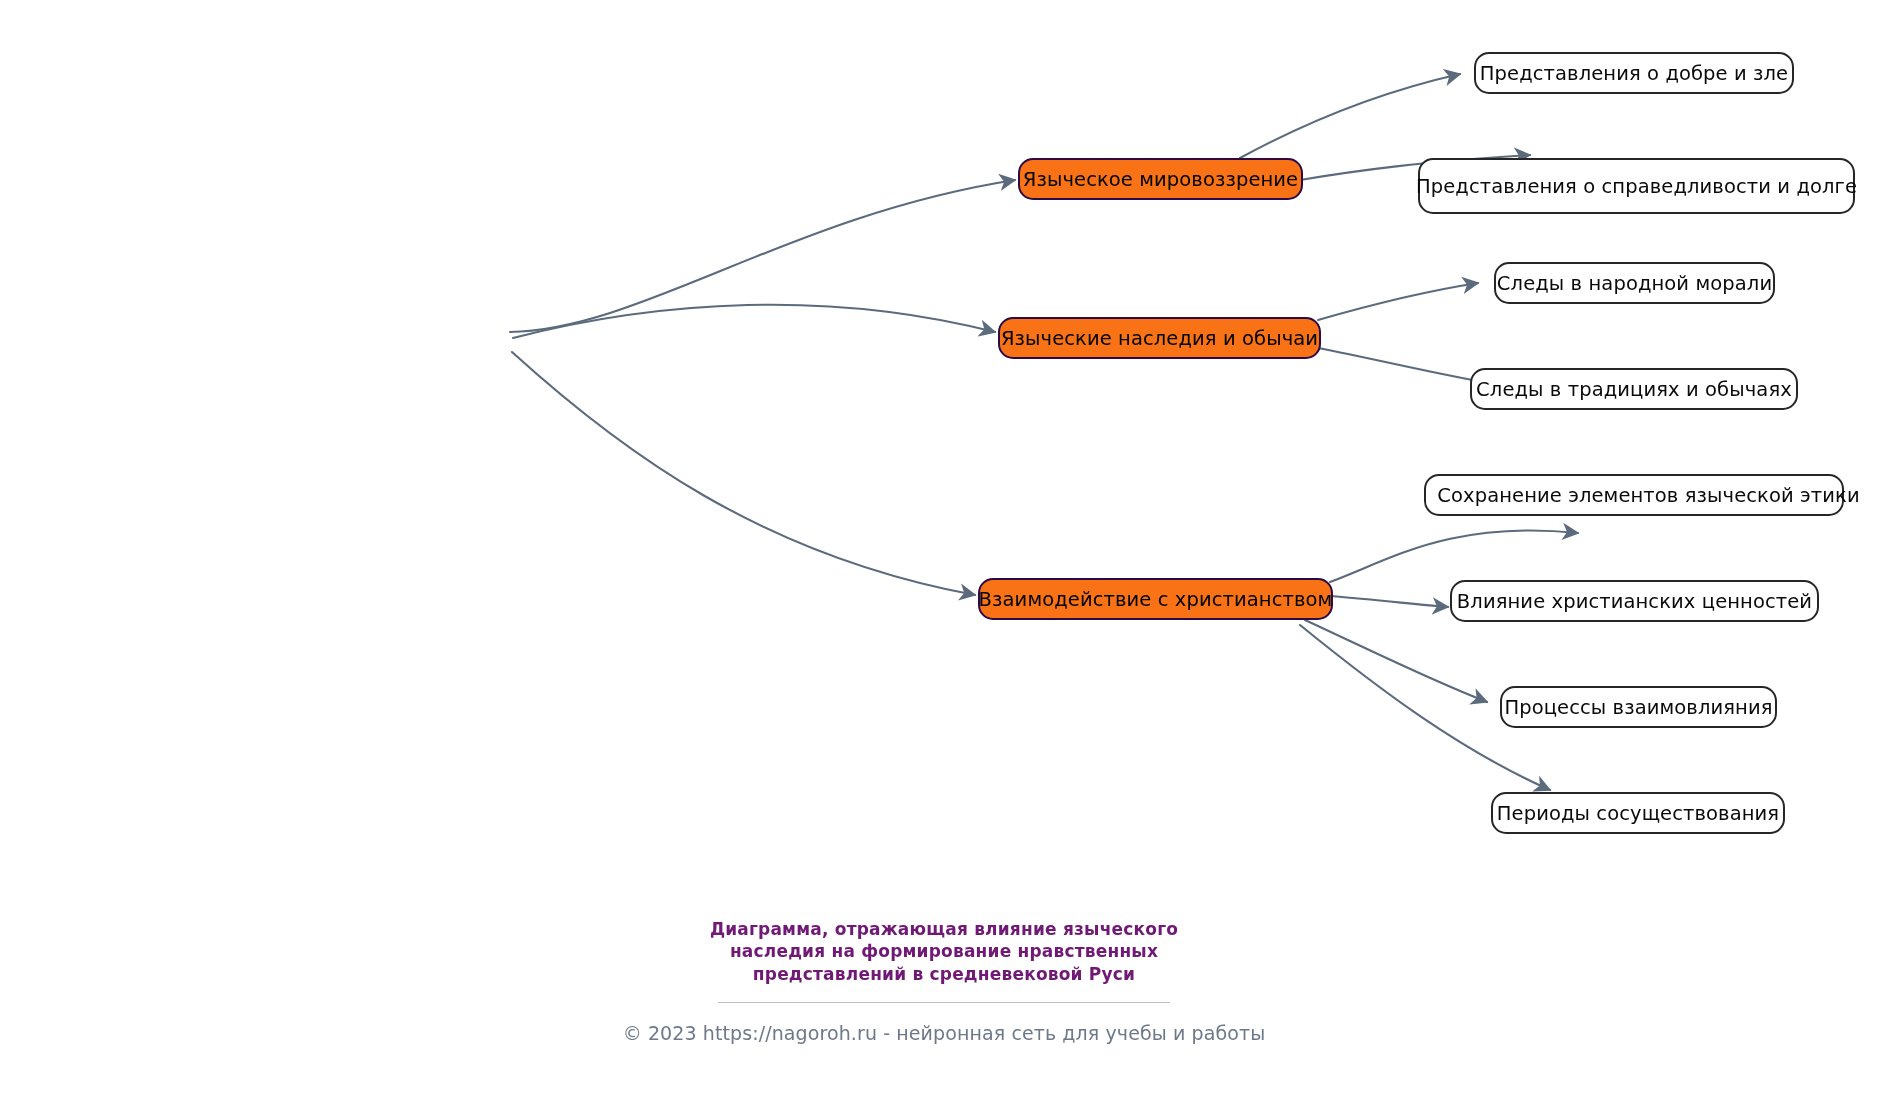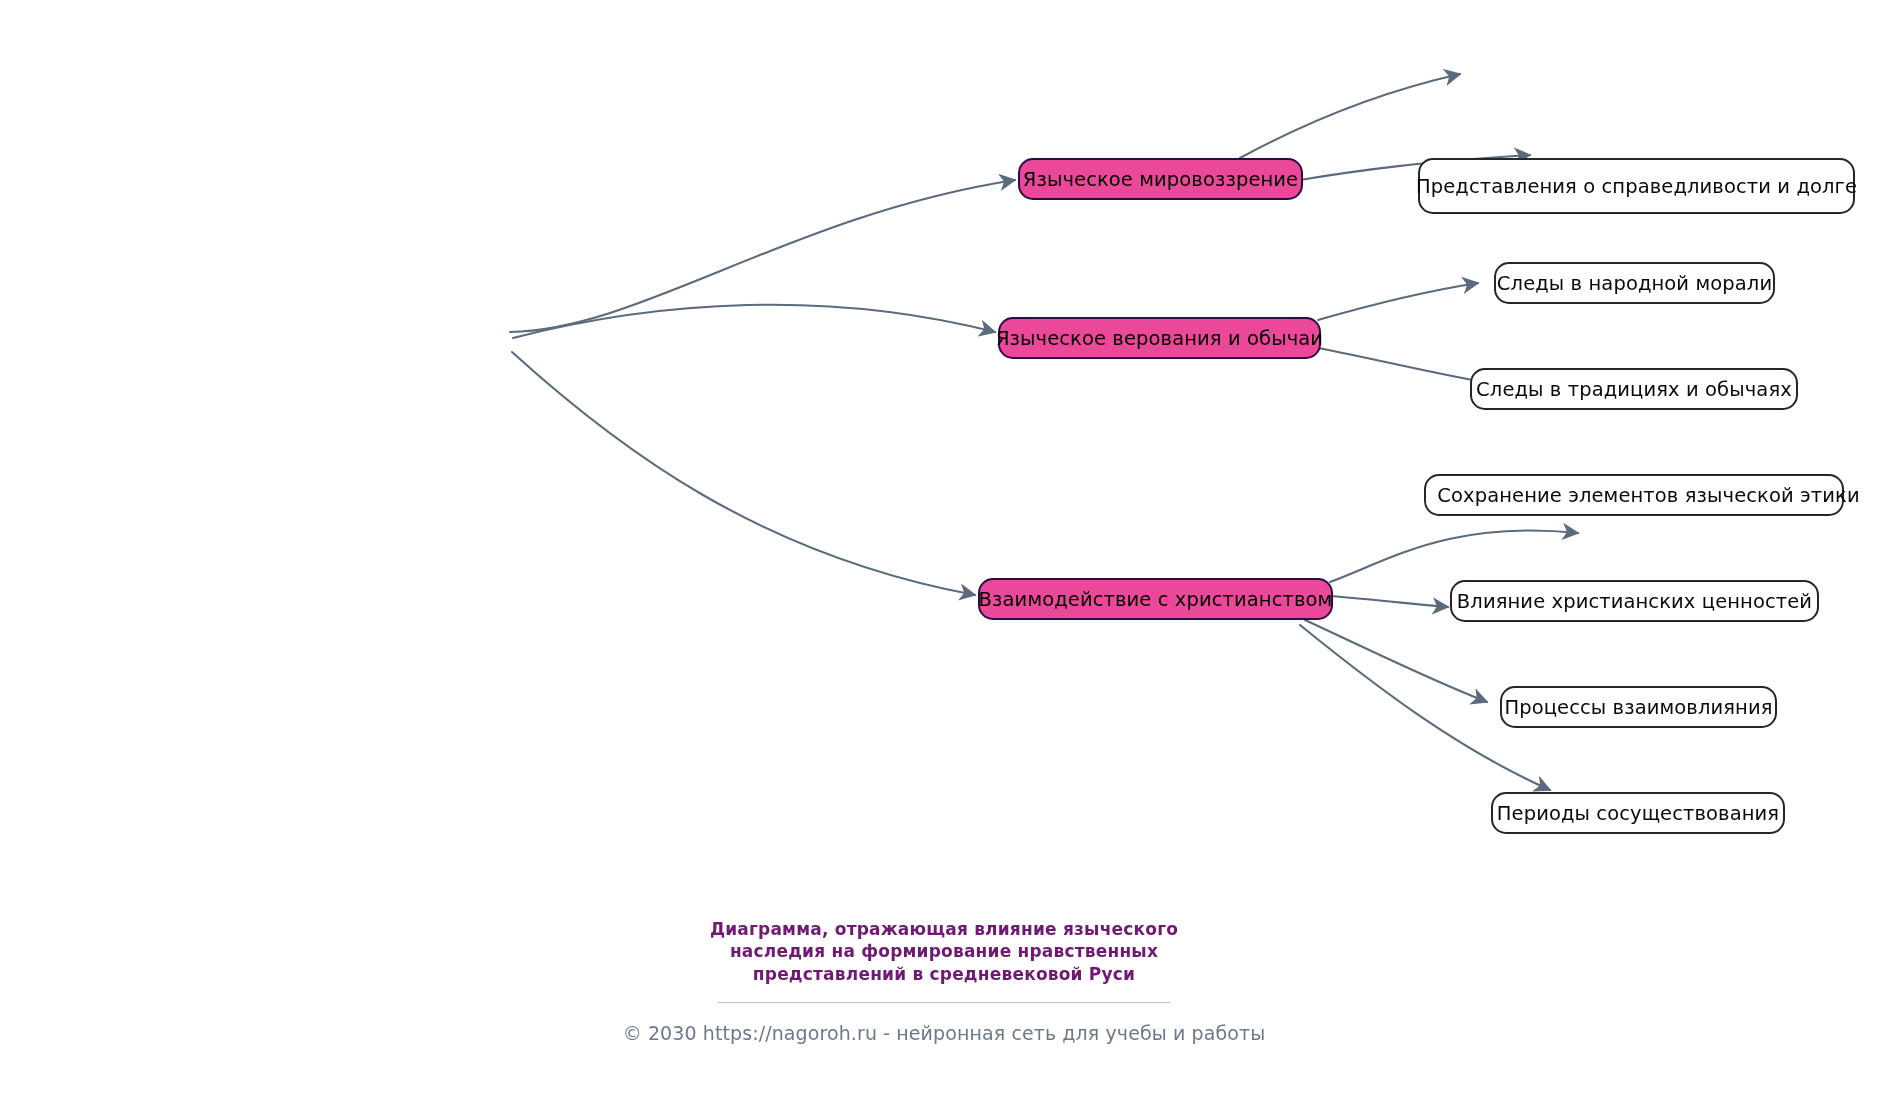--- a/index.html
+++ b/index.html
@@ -46,21 +46,21 @@
   }
 
   .node-root {
     background: #74ab24;
     border: 2px solid #1c1c1c;
     border-radius: 15px;
     color: #0b0b0b;
   }
 
   .node-branch {
-    background: #ec4899;
+    background: #f97316;
     border: 2px solid #2a0b48;
     border-radius: 15px;
     color: #000000;
   }
 
   .node-leaf {
     background: #ffffff;
     border: 2px solid #262626;
     border-radius: 15px;
     color: #0a0a0a;
@@ -135,27 +135,30 @@
       <path d="M 1300 625 C 1380 690 1460 750 1550 790" marker-end="url(#arrow)"></path>
     </g>
   </svg>
 
 
   <div class="node node-branch" style="left:1018px; top:158px; width:285px; height:42px;">
     <span class="node-label">Языческое мировоззрение</span>
   </div>
 
   <div class="node node-branch" style="left:998px; top:317px; width:323px; height:42px;">
-    <span class="node-label">Языческое верования и обычаи</span>
+    <span class="node-label">Языческие наследия и обычаи</span>
   </div>
 
   <div class="node node-branch" style="left:978px; top:578px; width:355px; height:42px;">
     <span class="node-label">Взаимодействие с христианством</span>
   </div>
 
+  <div class="node node-leaf" style="left:1474px; top:52px; width:320px; height:42px;">
+    <span class="node-label">Представления о добре и зле</span>
+  </div>
 
   <div class="node node-leaf" style="left:1418px; top:158px; width:437px; height:56px;">
     <span class="node-label">Представления о справедливости и долге</span>
   </div>
 
   <div class="node node-leaf" style="left:1494px; top:262px; width:281px; height:42px;">
     <span class="node-label">Следы в народной морали</span>
   </div>
 
   <div class="node node-leaf" style="left:1470px; top:368px; width:328px; height:42px;">
@@ -174,16 +177,16 @@
     <span class="node-label">Процессы взаимовлияния</span>
   </div>
 
   <div class="node node-leaf" style="left:1491px; top:792px; width:294px; height:42px;">
     <span class="node-label">Периоды сосуществования</span>
   </div>
 
   <div id="footer">
     <div id="caption">Диаграмма, отражающая влияние языческого наследия на формирование нравственных представлений в средневековой Руси</div>
     <div id="divider"></div>
-    <div id="copyright">© 2030 https://nagoroh.ru - нейронная сеть для учебы и работы</div>
+    <div id="copyright">© 2023 https://nagoroh.ru - нейронная сеть для учебы и работы</div>
   </div>
 
 </div>
 
 </body></html>

